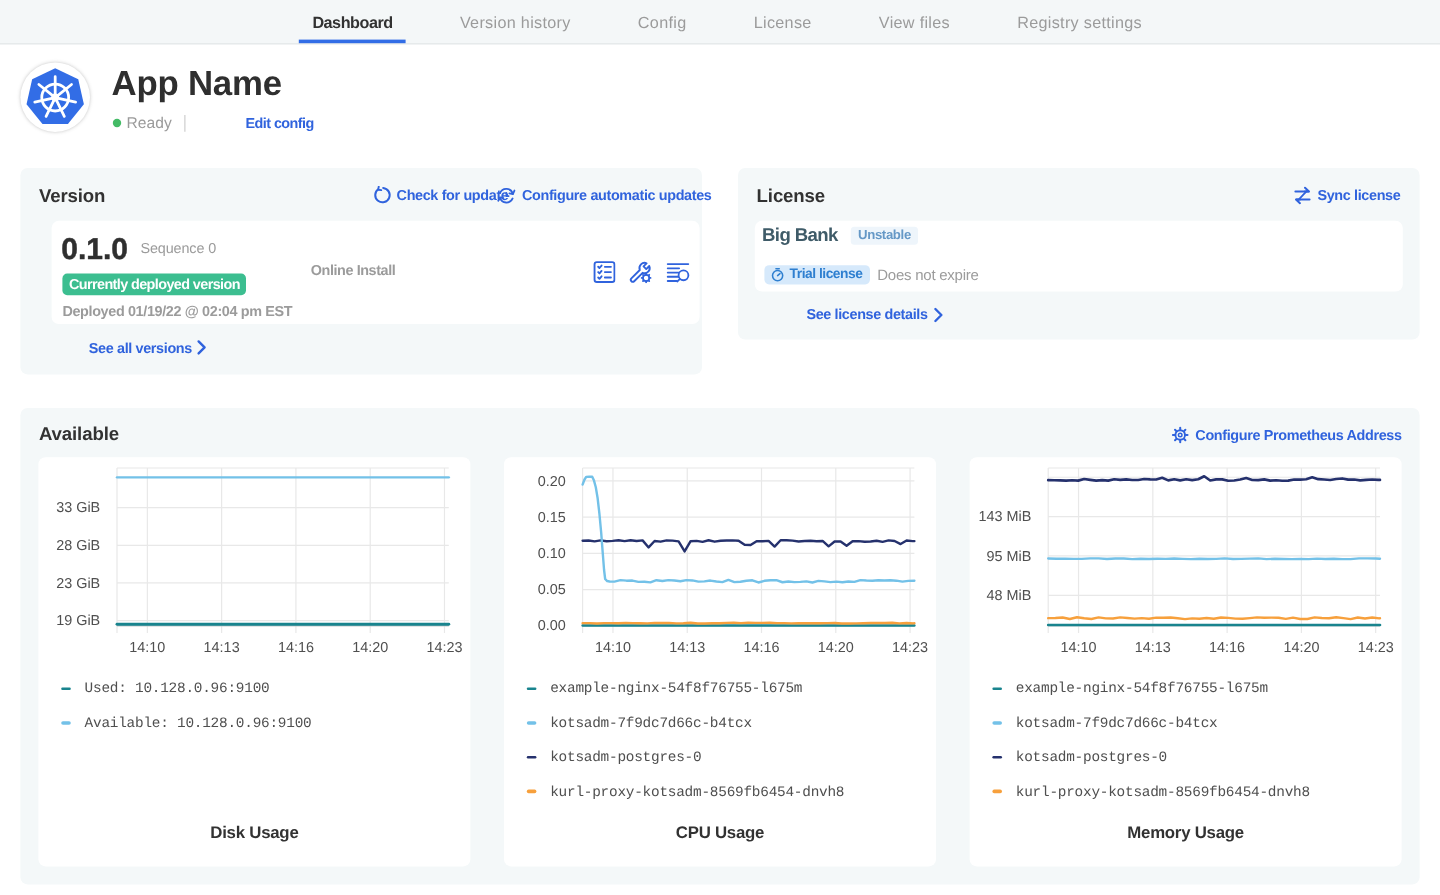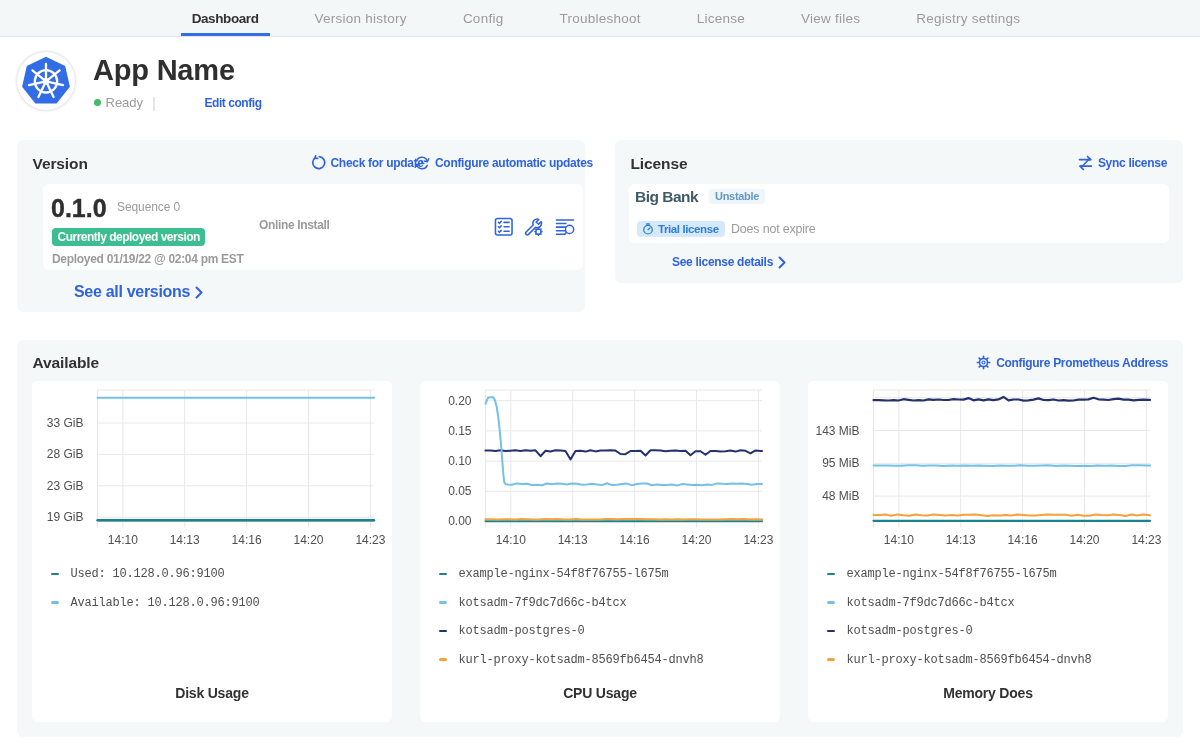--- a/index.html
+++ b/index.html
@@ -25,21 +25,21 @@
   
   #versioncard { left:17px; top:140px; width:568px; height:172px; }
   #versionwhite { left:14px; top:43.5px; width:540px; height:86.5px;margin-left:12px; }
   .vernum { position:absolute; left:8px; top:9px; font-size:25px; line-height:1.2; font-weight:bold; color:#2f2f2f; -webkit-text-stroke:.4px #2f2f2f; }
   .seq { position:absolute; left:74px; top:16px; font-size:12px; color:#9b9b9b; letter-spacing:-0.1px; }
   .greenpill { position:absolute; left:9px; top:44.2px; height:18.7px; background:#3cbe90; color:#fff; font-size:12px; font-weight:bold; letter-spacing:-0.5px; border-radius:4px; padding:0 5.5px; display:flex; align-items:center; }
   .deployedat { position:absolute; left:9px; top:68px; font-size:12px; font-weight:bold; letter-spacing:-0.3px; color:#9b9b9b; }
   .onlineinstall { position:absolute; left:216px; top:34px; font-size:12px; font-weight:bold; letter-spacing:-0.35px; color:#9b9b9b; }
   .vericons { position:absolute; right:8.5px; top:33px; display:flex; }
   .vericons svg { margin-left:11px; }
-  .seeall { position:absolute; left:16px; top:143px; font-size:16px; font-weight:bold; letter-spacing:-0.3px; display:flex; align-items:center;}
+  .seeall { position:absolute; left:16px; top:143px; font-size:12px; font-weight:bold; letter-spacing:-0.3px; display:flex; align-items:flex-start;}
   
   #licensecard { left:615px; top:140px; width:568px; height:143px; }
   #licensewhite { left:14px; top:43.5px; width:540px; height:59px; }
   .bigbank { position:absolute; left:6px; top:4px; font-size:15.5px; font-weight:bold; letter-spacing:-0.5px; color:#3f5b68; }
   .unstable { position:absolute; left:80px; top:5px; height:15.3px; background:#eef5fb; color:#6598c6; font-size:11px; font-weight:bold; letter-spacing:-0.3px; border-radius:3px; padding:0 6px; display:flex; align-items:center; }
   .trialpill { position:absolute; left:8px; top:37px; height:16.3px; background:#d6e9fb; color:#2e7fd0; font-size:11.5px; font-weight:bold; letter-spacing:-0.4px; border-radius:4px; padding:0 6px 0 5px; display:flex; align-items:center; }
   .trialpill svg { margin-right:4px; }
   .noexpire { position:absolute; left:102px; top:38px; font-size:12.5px; color:#9b9b9b; letter-spacing:-0.2px; }
   .seelicense { position:absolute; left:16px; top:115px; font-size:12px; font-weight:bold; letter-spacing:-0.3px; display:flex; align-items:center;}
   
@@ -53,21 +53,20 @@
   .charttitle { position:absolute; left:0; width:100%; text-align:center; top:304px; font-size:14px; font-weight:bold; color:#323232; letter-spacing:-0.2px;}
   .chev { display:inline-block; margin-left:4.5px; }
 </style>
 </head>
 <body>
 <div class="navbar">
   <div class="tabs">
     <div class="tab active">Dashboard</div>
     <div class="tab">Version history</div>
     <div class="tab">Config</div>
-    <div class="tab">Troubleshoot</div>
     <div class="tab">License</div>
     <div class="tab">View files</div>
     <div class="tab">Registry settings</div>
   </div>
 </div>
 
 <div class="applogo">
   <svg width="58" height="58" viewBox="0 0 58 58">
     <polygon points="29,4.8 48.2,14.0 52.9,34.8 39.6,51.4 18.4,51.4 5.1,34.8 9.8,14.0" fill="#326de6"></polygon>
     <g stroke="#fff" stroke-width="2.3" stroke-linecap="round" fill="none">
@@ -326,15 +325,15 @@
         <span class="ltext">kotsadm-7f9dc7d66c-b4tcx</span>
       </div>
     <div class="legendrow" style="top:243px;">
         <span class="ldash" style="background:#25316d"></span>
         <span class="ltext">kotsadm-postgres-0</span>
       </div>
     <div class="legendrow" style="top:271.5px;">
         <span class="ldash" style="background:#f7a03c"></span>
         <span class="ltext">kurl-proxy-kotsadm-8569fb6454-dnvh8</span>
       </div>
-    <div class="charttitle">Memory Does</div>
+    <div class="charttitle">Memory Usage</div>
   </div>
 </div>
 
 </body></html>

